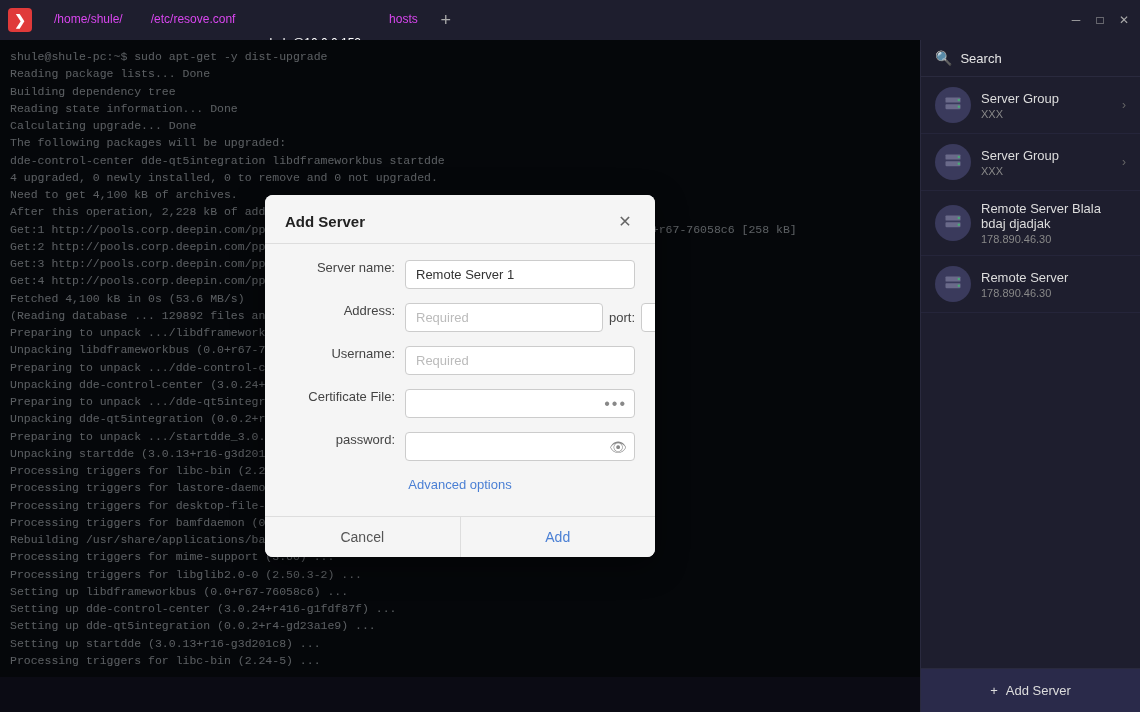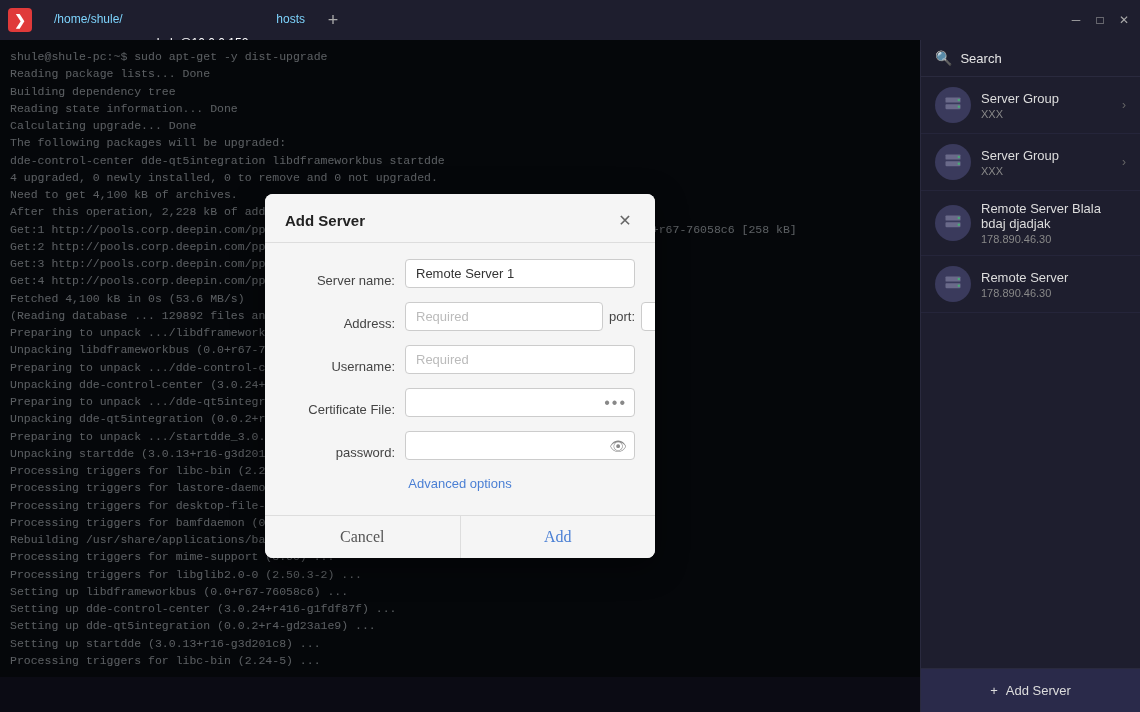--- a/index.html
+++ b/index.html
@@ -42,21 +42,21 @@
       flex: 1;
       height: 100%;
       overflow: hidden;
     }
     .tab {
       display: flex;
       align-items: center;
       padding: 0 14px;
       height: 100%;
       font-size: 12px;
-      color: #7dd3fc;
+      color: #d946ef;
       cursor: pointer;
       white-space: nowrap;
       border-bottom: 2px solid transparent;
     }
     .tab.active {
       color: #fff;
       border-bottom: 2px solid #5b8dd9;
       margin-top: 48px;
     }
     .tab-add {
@@ -241,21 +241,21 @@
       cursor: pointer;
       font-size: 16px;
       border-radius: 3px;
     }
     .modal-body {
       padding: 16px 20px;
       background: #f5f5f5;
     }
     .form-row {
       display: flex;
-      align-items: flex-end;
+      align-items: flex-start;
       margin-bottom: 14px;
       gap: 10px;
     }
     .form-label {
       font-size: 13px;
       color: #444;
       width: 110px;
       flex-shrink: 0;
       text-align: right;
     }
@@ -363,40 +363,40 @@
     .modal-footer {
       display: flex;
       border-top: 1px solid #ddd;
       background: #f5f5f5;
     }
     .modal-btn {
       flex: 1;
       padding: 12px;
       border: none;
       background: transparent;
-      font-size: 16px;
+      font-size: 14px;
       cursor: pointer;
       font-weight: 500;
-      font-family: Liberation Serif, serif;
     }
     .modal-btn.cancel {
       color: #555;
       border-right: 1px solid #ddd;
     }
     .modal-btn.add {
       color: #4a7fd4;
     }
   </style>
 </head>
 <body>
 
 <div class="titlebar">
   <div class="titlebar-logo">❯</div>
   <div class="tabs-area">
     <div class="tab">/home/shule/</div>
+    <div class="tab">/etc/resove.conf</div>
     <div class="tab active">shule@10.0.0.152</div>
     <div class="tab">hosts</div>
     <div class="tab-add">+</div>
   </div>
   <div class="titlebar-controls">
     <div class="win-btn">─</div>
     <div class="win-btn">□</div>
     <div class="win-btn">✕</div>
   </div>
 </div>

